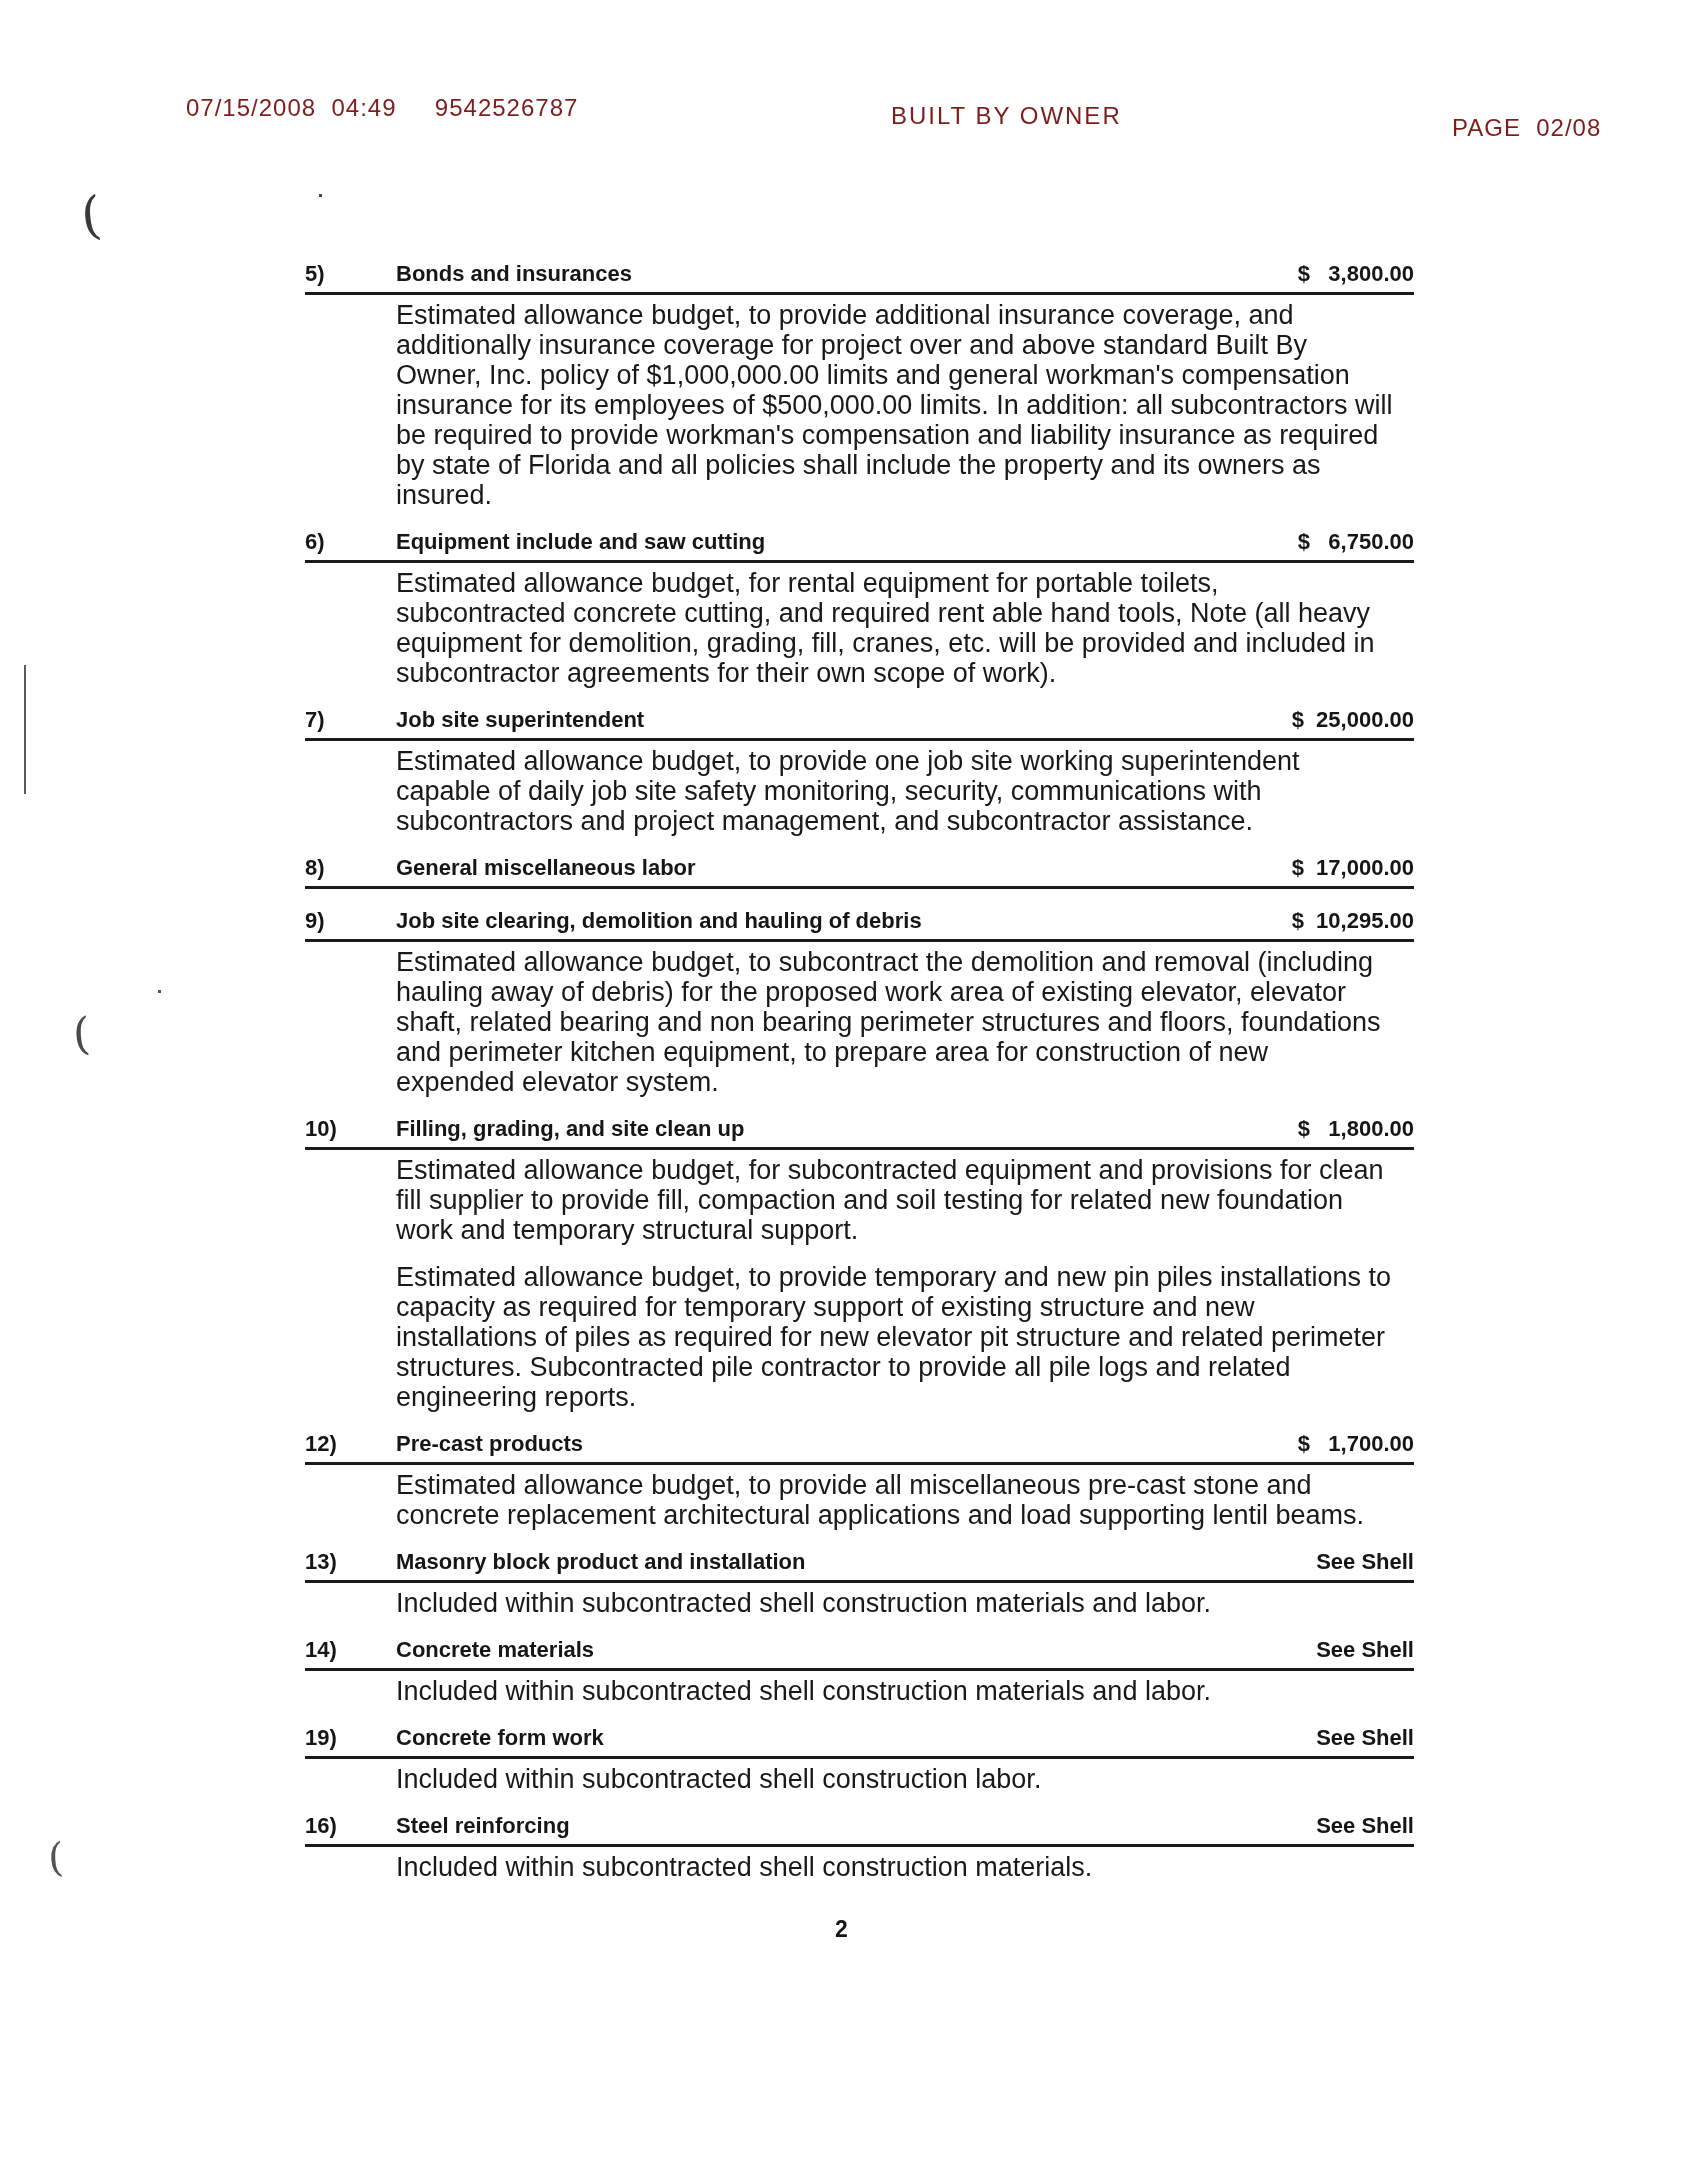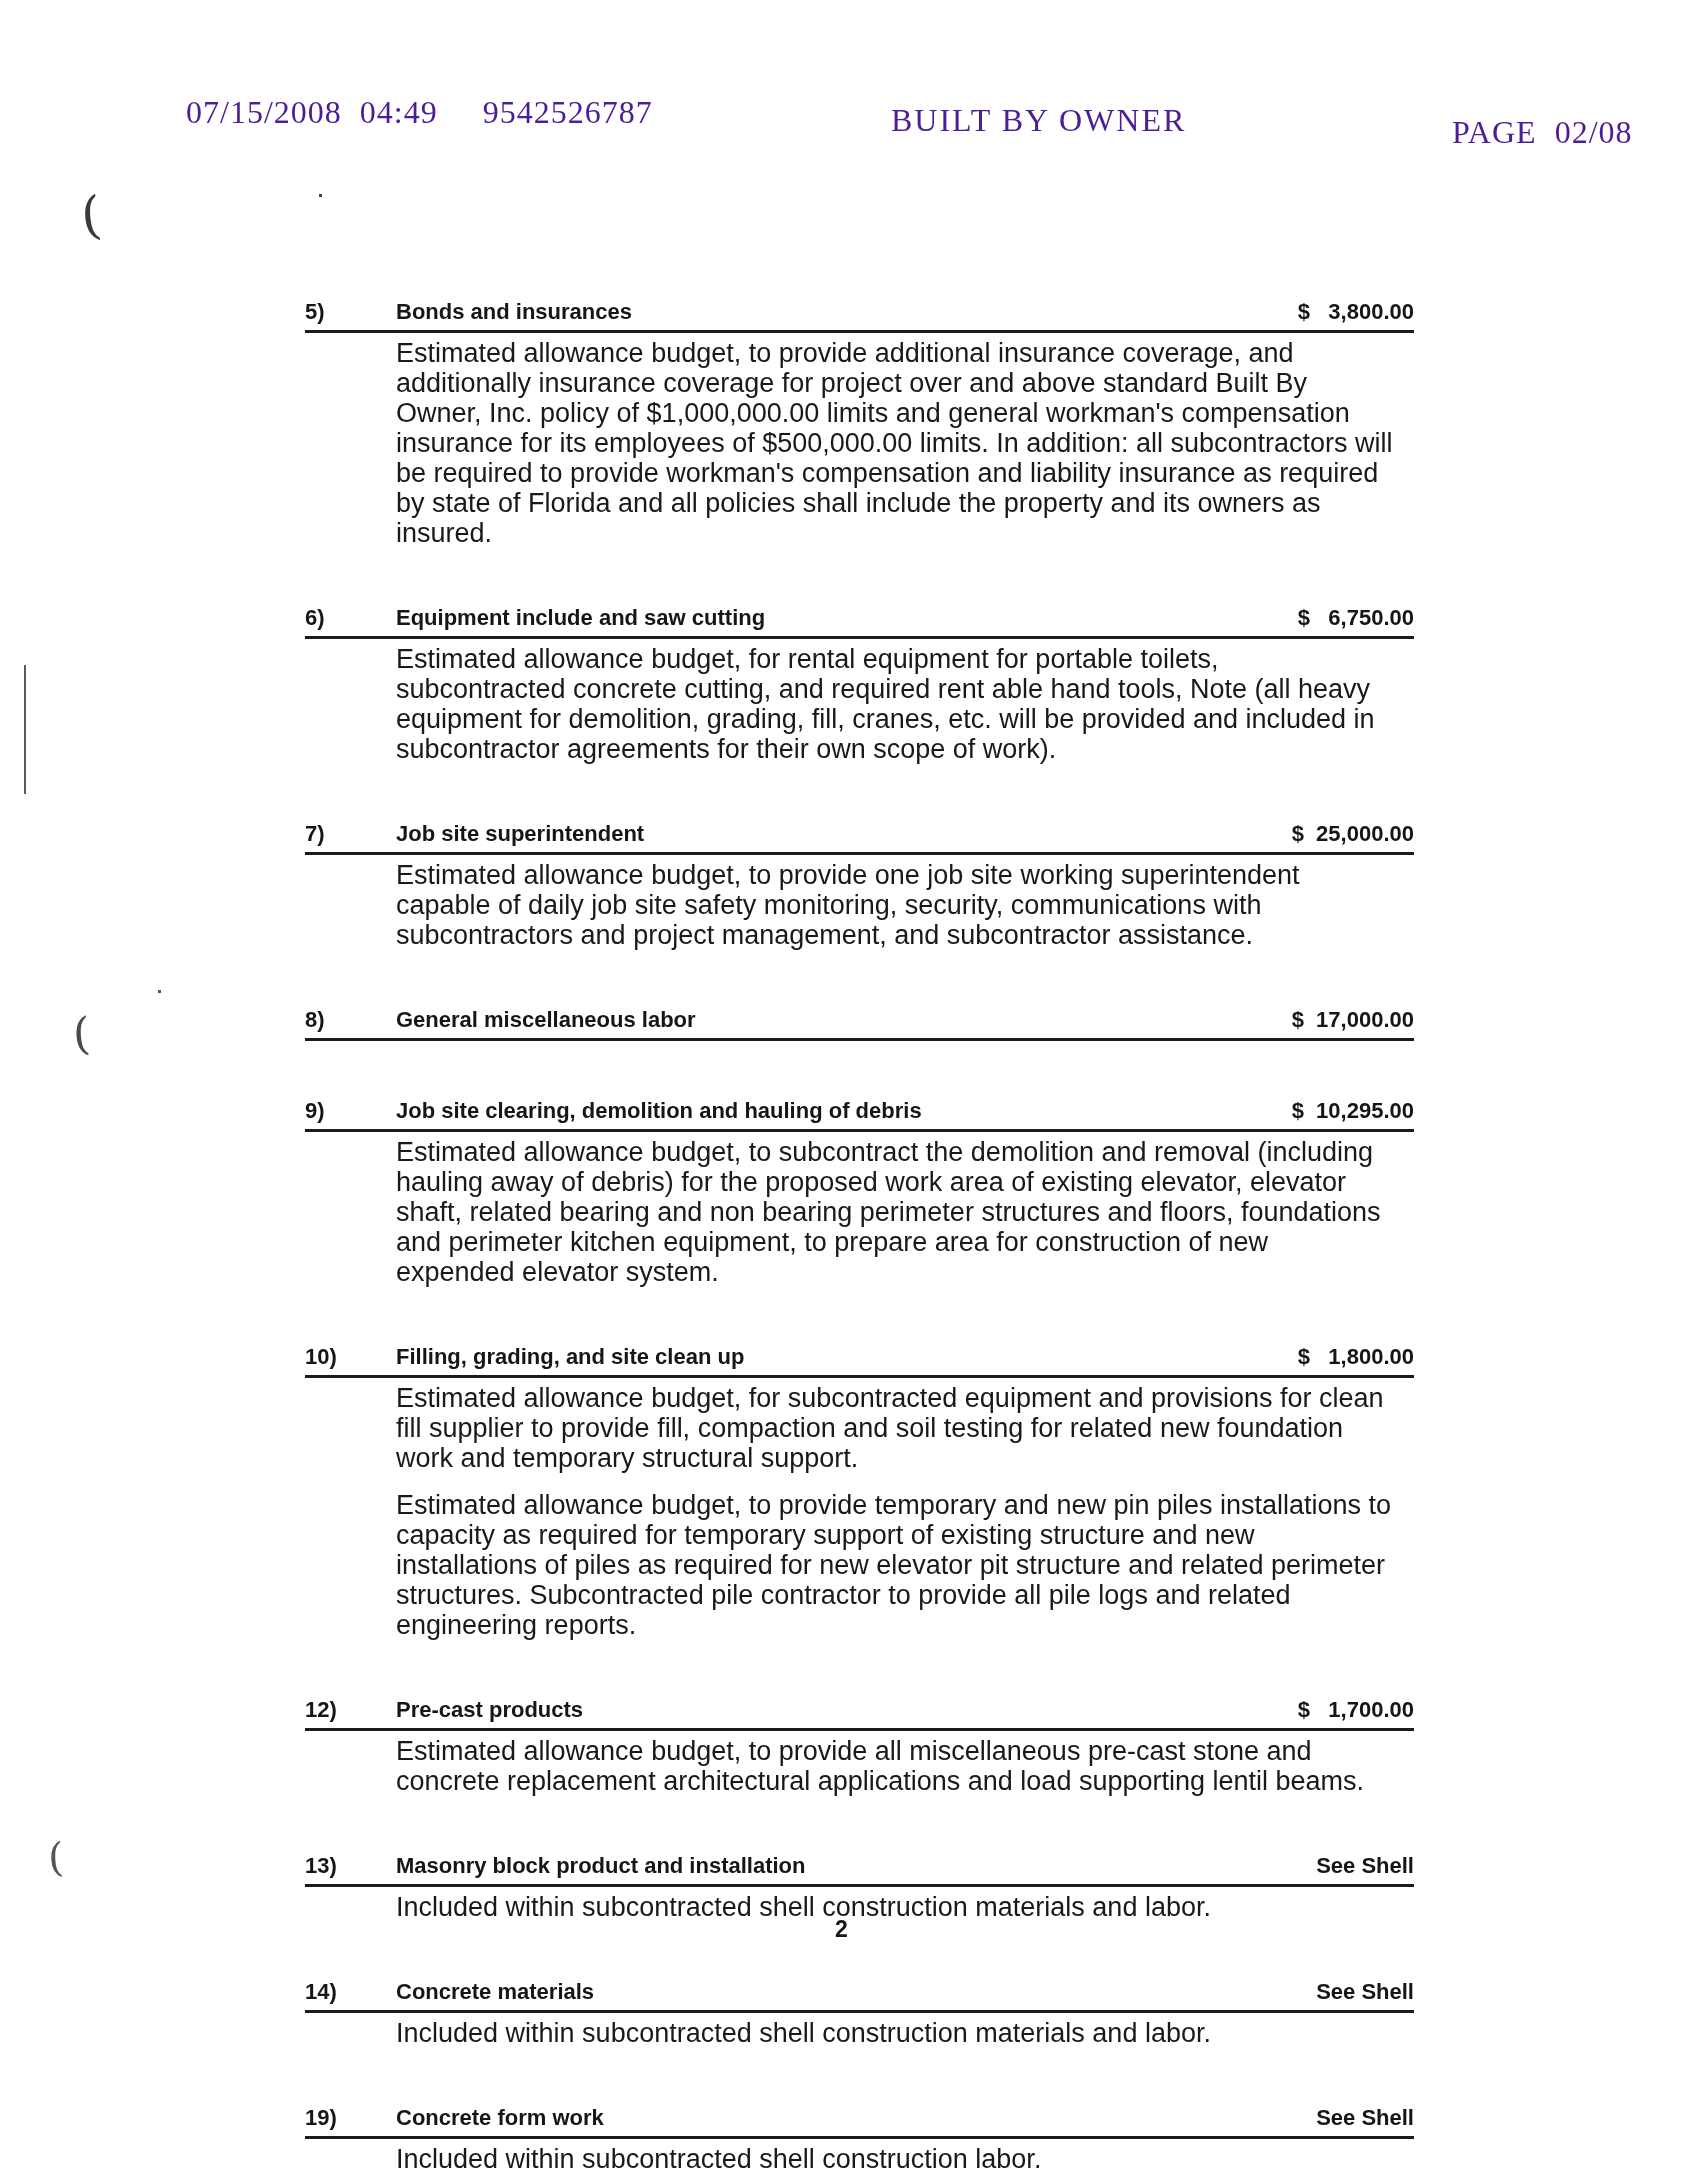--- a/index.html
+++ b/index.html
@@ -17,23 +17,23 @@
     font-family: "Liberation Sans", sans-serif;
     overflow: hidden;
   }
   
   .fax-header {
     position: absolute;
     top: 94px;
     left: 0;
     width: 100%;
     height: 40px;
-    font-family: Liberation Serif, serif;
-    font-size: 32px;
-    color: #4c1d95;
+    font-family: Liberation Sans, sans-serif;
+    font-size: 24px;
+    color: #7f1d1d;
     white-space: pre;
   }
   .fax-left   { position: absolute; left: 186px;  top: 0; letter-spacing: 1px; }
   .fax-title  { position: absolute; left: 891px;  top: 8px; letter-spacing: 2px; }
   .fax-page   { position: absolute; left: 1452px; top: 20px; letter-spacing: 1px; }
 
   
   .items {
     position: absolute;
     top: 259px;
@@ -52,21 +52,20 @@
   }
   .item-num {
     width: 91px;
     flex: 0 0 91px;
   }
   .item-title { white-space: nowrap; }
   .leader { flex: 1 1 auto; }
   .item-amount {
     white-space: pre;
     text-align: right;
-    margin-top: 38px;
   }
   .item-desc {
     margin: 5px 0 0 91px;
     width: 998px;
     font-size: 27px;
     line-height: 30px;
     color: #191919;
   }
 
   

